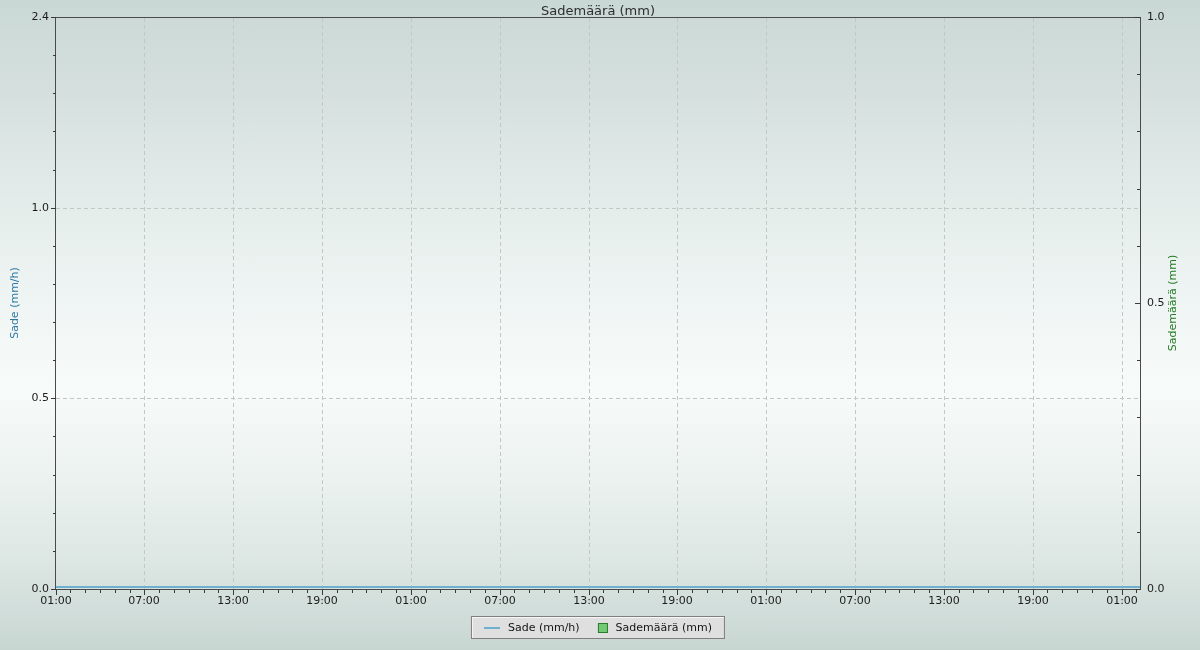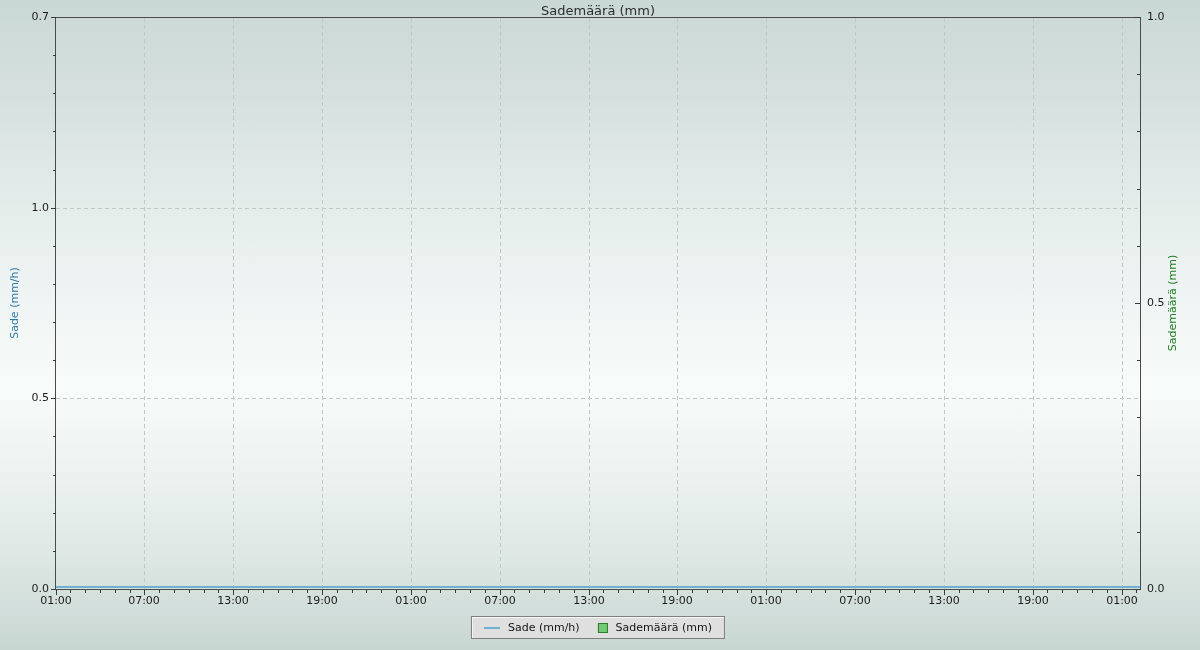--- a/index.html
+++ b/index.html
@@ -181,21 +181,21 @@
       <div class="tick xtick minor" style="left: 1092px;"></div>
       <div class="tick xtick minor" style="left: 1107px;"></div>
       <div class="tick xtick minor" style="left: 1136px;"></div>
       <div class="tick ytick" style="left: 50.5px; top: 589px;"></div>
       <div class="ylab left" style="top: 582px;">0.0</div>
       <div class="tick ytick" style="left: 50.5px; top: 398px;"></div>
       <div class="ylab left" style="top: 391px;">0.5</div>
       <div class="tick ytick" style="left: 50.5px; top: 208px;"></div>
       <div class="ylab left" style="top: 201px;">1.0</div>
       <div class="tick ytick" style="left: 50.5px; top: 17px;"></div>
-      <div class="ylab left" style="top: 10px;">0.7</div>
+      <div class="ylab left" style="top: 10px;">2.4</div>
       <div class="tick ytick minor" style="left: 52.5px; top: 551px;"></div>
       <div class="tick ytick minor" style="left: 52.5px; top: 513px;"></div>
       <div class="tick ytick minor" style="left: 52.5px; top: 475px;"></div>
       <div class="tick ytick minor" style="left: 52.5px; top: 436px;"></div>
       <div class="tick ytick minor" style="left: 52.5px; top: 360px;"></div>
       <div class="tick ytick minor" style="left: 52.5px; top: 322px;"></div>
       <div class="tick ytick minor" style="left: 52.5px; top: 284px;"></div>
       <div class="tick ytick minor" style="left: 52.5px; top: 246px;"></div>
       <div class="tick ytick minor" style="left: 52.5px; top: 170px;"></div>
       <div class="tick ytick minor" style="left: 52.5px; top: 131px;"></div>

